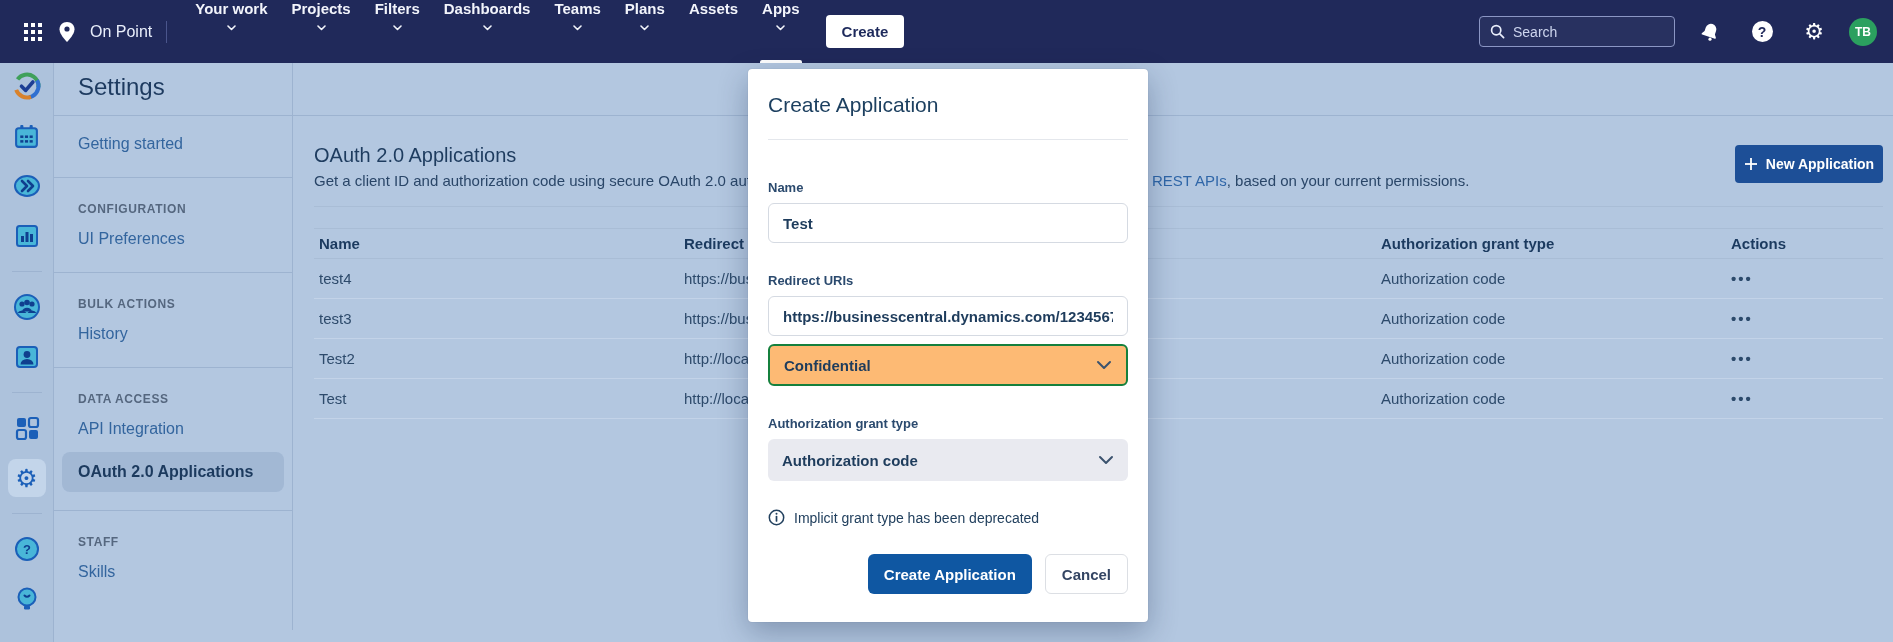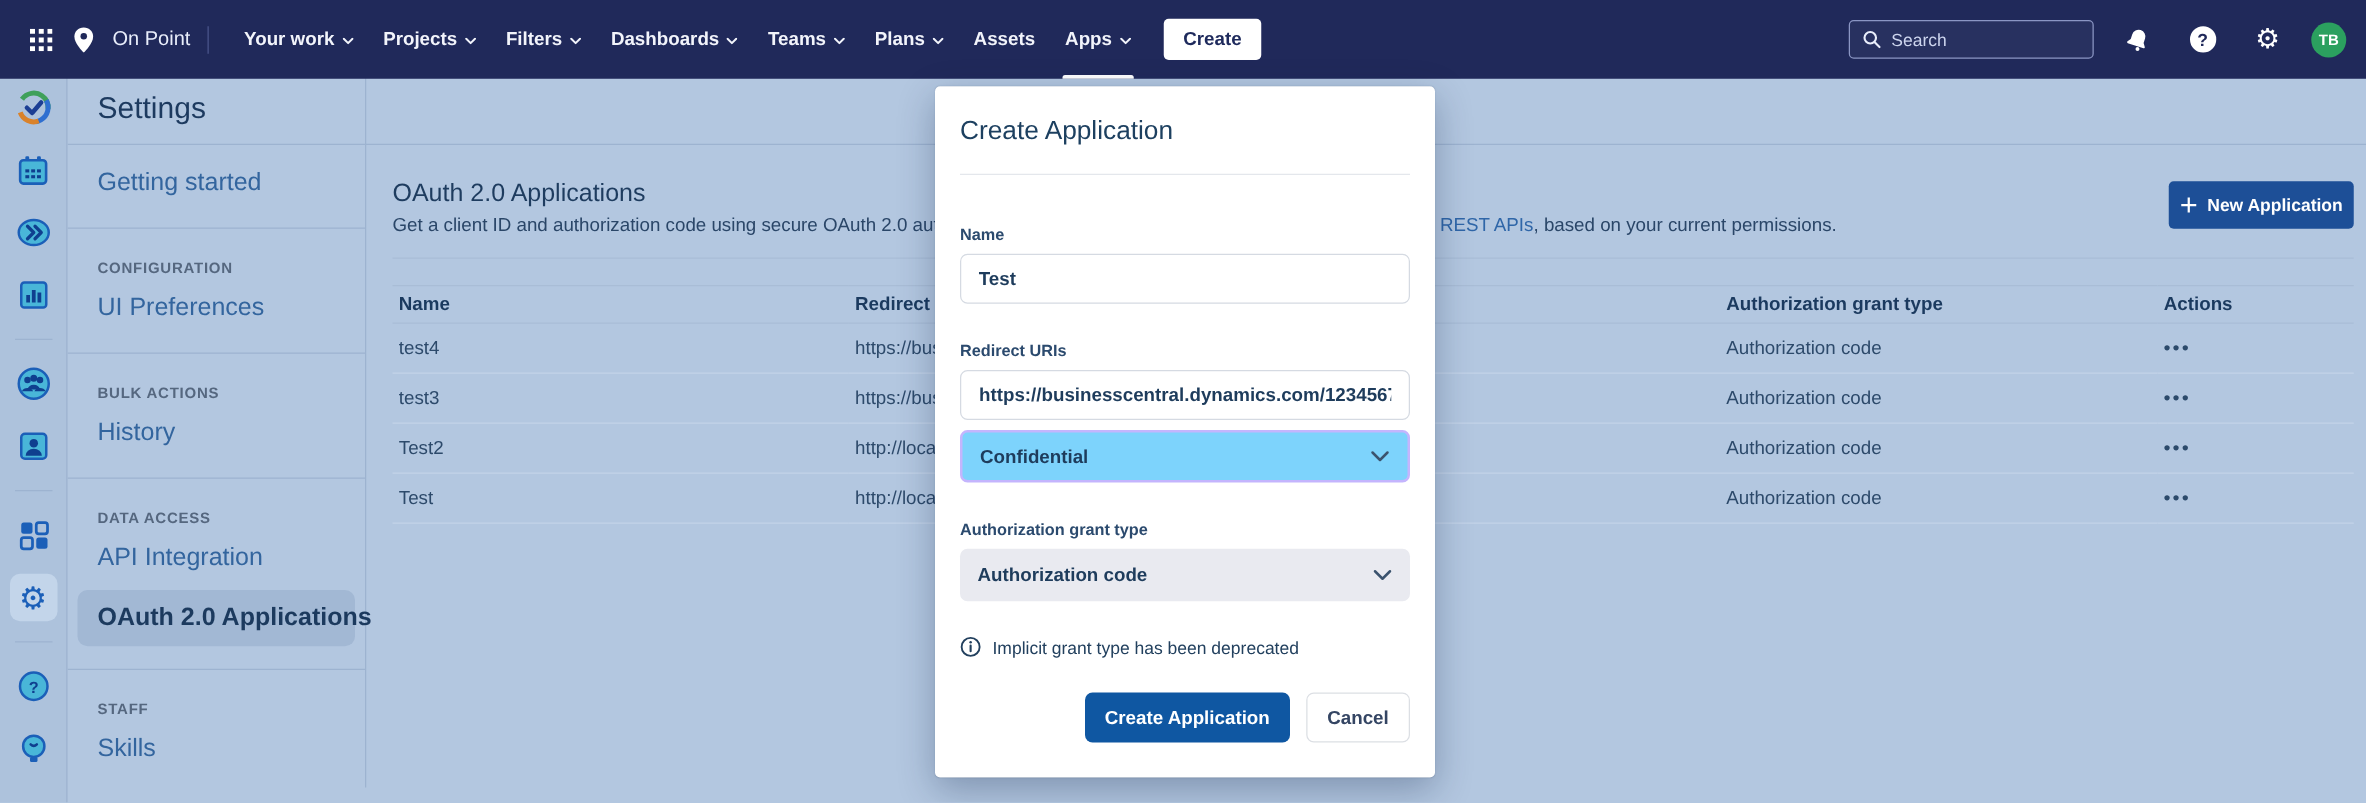--- a/index.html
+++ b/index.html
@@ -12,21 +12,21 @@
   body{font-family:"Liberation Sans", sans-serif; background:var(--page-bg); position:relative;}
 
   
   .topnav{position:absolute; top:0; left:0; width:100%; height:63px; background:var(--nav-bg);
     display:flex; align-items:center; padding:0 16px; color:#fff; z-index:30;}
   .nav-icon-btn{display:flex; align-items:center; justify-content:center; width:34px; height:34px; cursor:pointer; flex:0 0 auto;}
   .product-name{font-size:16px; font-weight:400; color:#e9eefb; margin:0 14px 0 6px; white-space:nowrap;}
   .nav-sep{width:1px; height:22px; background:#4a558c; margin-right:16px;}
   #nav-items{display:flex; align-items:center; height:100%;}
   .nav-item{position:relative; display:flex; align-items:center; gap:6px; height:100%;
-    padding:0 12px; font-size:15px; font-weight:700; color:#f2f4fb; cursor:pointer; white-space:nowrap;}
+    padding:0 12px; font-size:15px; font-weight:700; color:#f2f4fb; cursor:pointer; white-space:nowrap;flex-direction:column;}
   .nav-item .chev{margin-top:2px; color:#f2f4fb;}
   .nav-item.active::after{content:""; position:absolute; left:10px; right:10px; bottom:0; height:3px; background:#fff; border-radius:2px 2px 0 0;}
   .create-btn{margin-left:14px; background:#fff; color:#1e2a5c; border:none; border-radius:4px;
     font-family:inherit; font-size:15px; font-weight:700; padding:8px 16px; cursor:pointer;}
   .nav-right{margin-left:auto; display:flex; align-items:center; gap:18px;}
   .search-box{display:flex; align-items:center; gap:8px; width:196px; height:31px;
     border:1px solid #8b96c4; border-radius:4px; padding:0 10px; background:rgba(255,255,255,0.04);}
   .search-box input{background:transparent; border:none; outline:none; color:#bef264; font-family:inherit; font-size:14px; width:140px;}
   .search-box input::placeholder{color:#cdd5ee;}
   .gear-glyph{font-family:"DejaVu Sans", sans-serif; font-size:22px; line-height:1; color:#fff;}
@@ -44,21 +44,21 @@
   .rail-gear{font-family:"DejaVu Sans", sans-serif; font-size:25px; line-height:1; color:#1b5fb8;}
 
   
   .sidebar{position:absolute; top:51px; left:54px; bottom:12px; width:239px; border-right:1px solid var(--divider); z-index:4;}
   .sidebar-title{font-size:24px; font-weight:500; color:#1d3a5f; padding:22px 0 0 24px;}
   .page-hdiv{position:absolute; top:115px; left:54px; right:0; height:1px; background:var(--divider); z-index:3;}
   .sb-content{position:absolute; top:64px; left:0; right:0;}
   .sb-group{padding:10px 0 14px 0;}
   .sb-group.bordered{border-top:1px solid var(--divider);}
   .sb-label{font-size:12px; font-weight:700; letter-spacing:.6px; color:#55677f; padding:14px 0 4px 24px;}
-  .sb-item{font-size:20px; color:var(--link); padding:10px 0 10px 24px; cursor:pointer; white-space:nowrap;}
+  .sb-item{font-size:16px; color:var(--link); padding:10px 0 10px 24px; cursor:pointer; white-space:nowrap;}
   .sb-item.active{font-weight:700; color:#1c3a5e; background:#a2b8d4; border-radius:8px; margin:4px 8px; padding:11px 0 11px 16px;}
 
   
   .main-title{position:absolute; left:314px; top:144px; font-size:20px; font-weight:500; color:#1e3c5f; z-index:2;}
   .desc-left{position:absolute; left:314px; top:172px; width:436px; overflow:hidden; white-space:nowrap;
     font-size:15px; color:#2a4668; z-index:2;}
   .desc-right{position:absolute; left:1152px; top:172px; font-size:15px; color:#2a4668; white-space:nowrap; z-index:2;}
   .desc-link{color:#2f66a8; cursor:pointer;}
   .main-hdiv{position:absolute; left:314px; right:10px; top:206px; height:1px; background:#a9bdd6; z-index:2;}
   .new-app-btn{position:absolute; right:10px; top:145px; height:38px; width:148px; background:var(--accent);
@@ -77,21 +77,21 @@
   .modal{position:absolute; left:748px; top:69px; width:400px; background:#fff; border-radius:4px;
     box-shadow:0 10px 30px rgba(9,30,66,.30), 0 0 1px rgba(9,30,66,.25); padding:24px 20px 28px 20px; z-index:40;}
   .modal-title{font-size:21px; font-weight:500; color:#1d4060;}
   .modal-hdiv{height:1px; background:#e4e7ec; margin-top:22px;}
   .fld-label{font-size:13px; font-weight:700; color:var(--label); margin-top:30px;}
   .fld-label.first{margin-top:40px;}
   .txt-input{width:100%; height:40px; margin-top:8px; border:1px solid #d5dae2; border-radius:6px;
     font-family:inherit; font-size:15px; font-weight:700; color:#1e3c5c; padding:0 14px; outline:none;}
   .select{height:42px; margin-top:8px; border-radius:6px; display:flex; align-items:center;
     justify-content:space-between; padding:0 14px; font-size:15px; font-weight:700; color:#1e3c5c; cursor:pointer;}
-  .select.focused{border:2px solid #c4b5fd; background:#7dd3fc;justify-content:space-between;}
+  .select.focused{border:2px solid #15803d; background:#fdba74;justify-content:space-between;}
   .select.disabled{background:#e9eaf0; border:none;}
   .info-row{display:flex; align-items:center; gap:9px; margin-top:28px; font-size:14px; color:#22405e;}
   .modal-footer{display:flex; justify-content:flex-end; gap:13px; margin-top:28px;}
   .btn-primary{background:var(--primary); color:#fff; border:none; border-radius:6px; height:40px;
     padding:0 16px; font-family:inherit; font-size:15px; font-weight:700; cursor:pointer;}
   .btn-secondary{background:#fff; color:#344563; border:1px solid #dcdfe4; border-radius:6px; height:40px;
     padding:0 16px; font-family:inherit; font-size:15px; font-weight:700; cursor:pointer;}
 </style>
 </head>
 <body>

